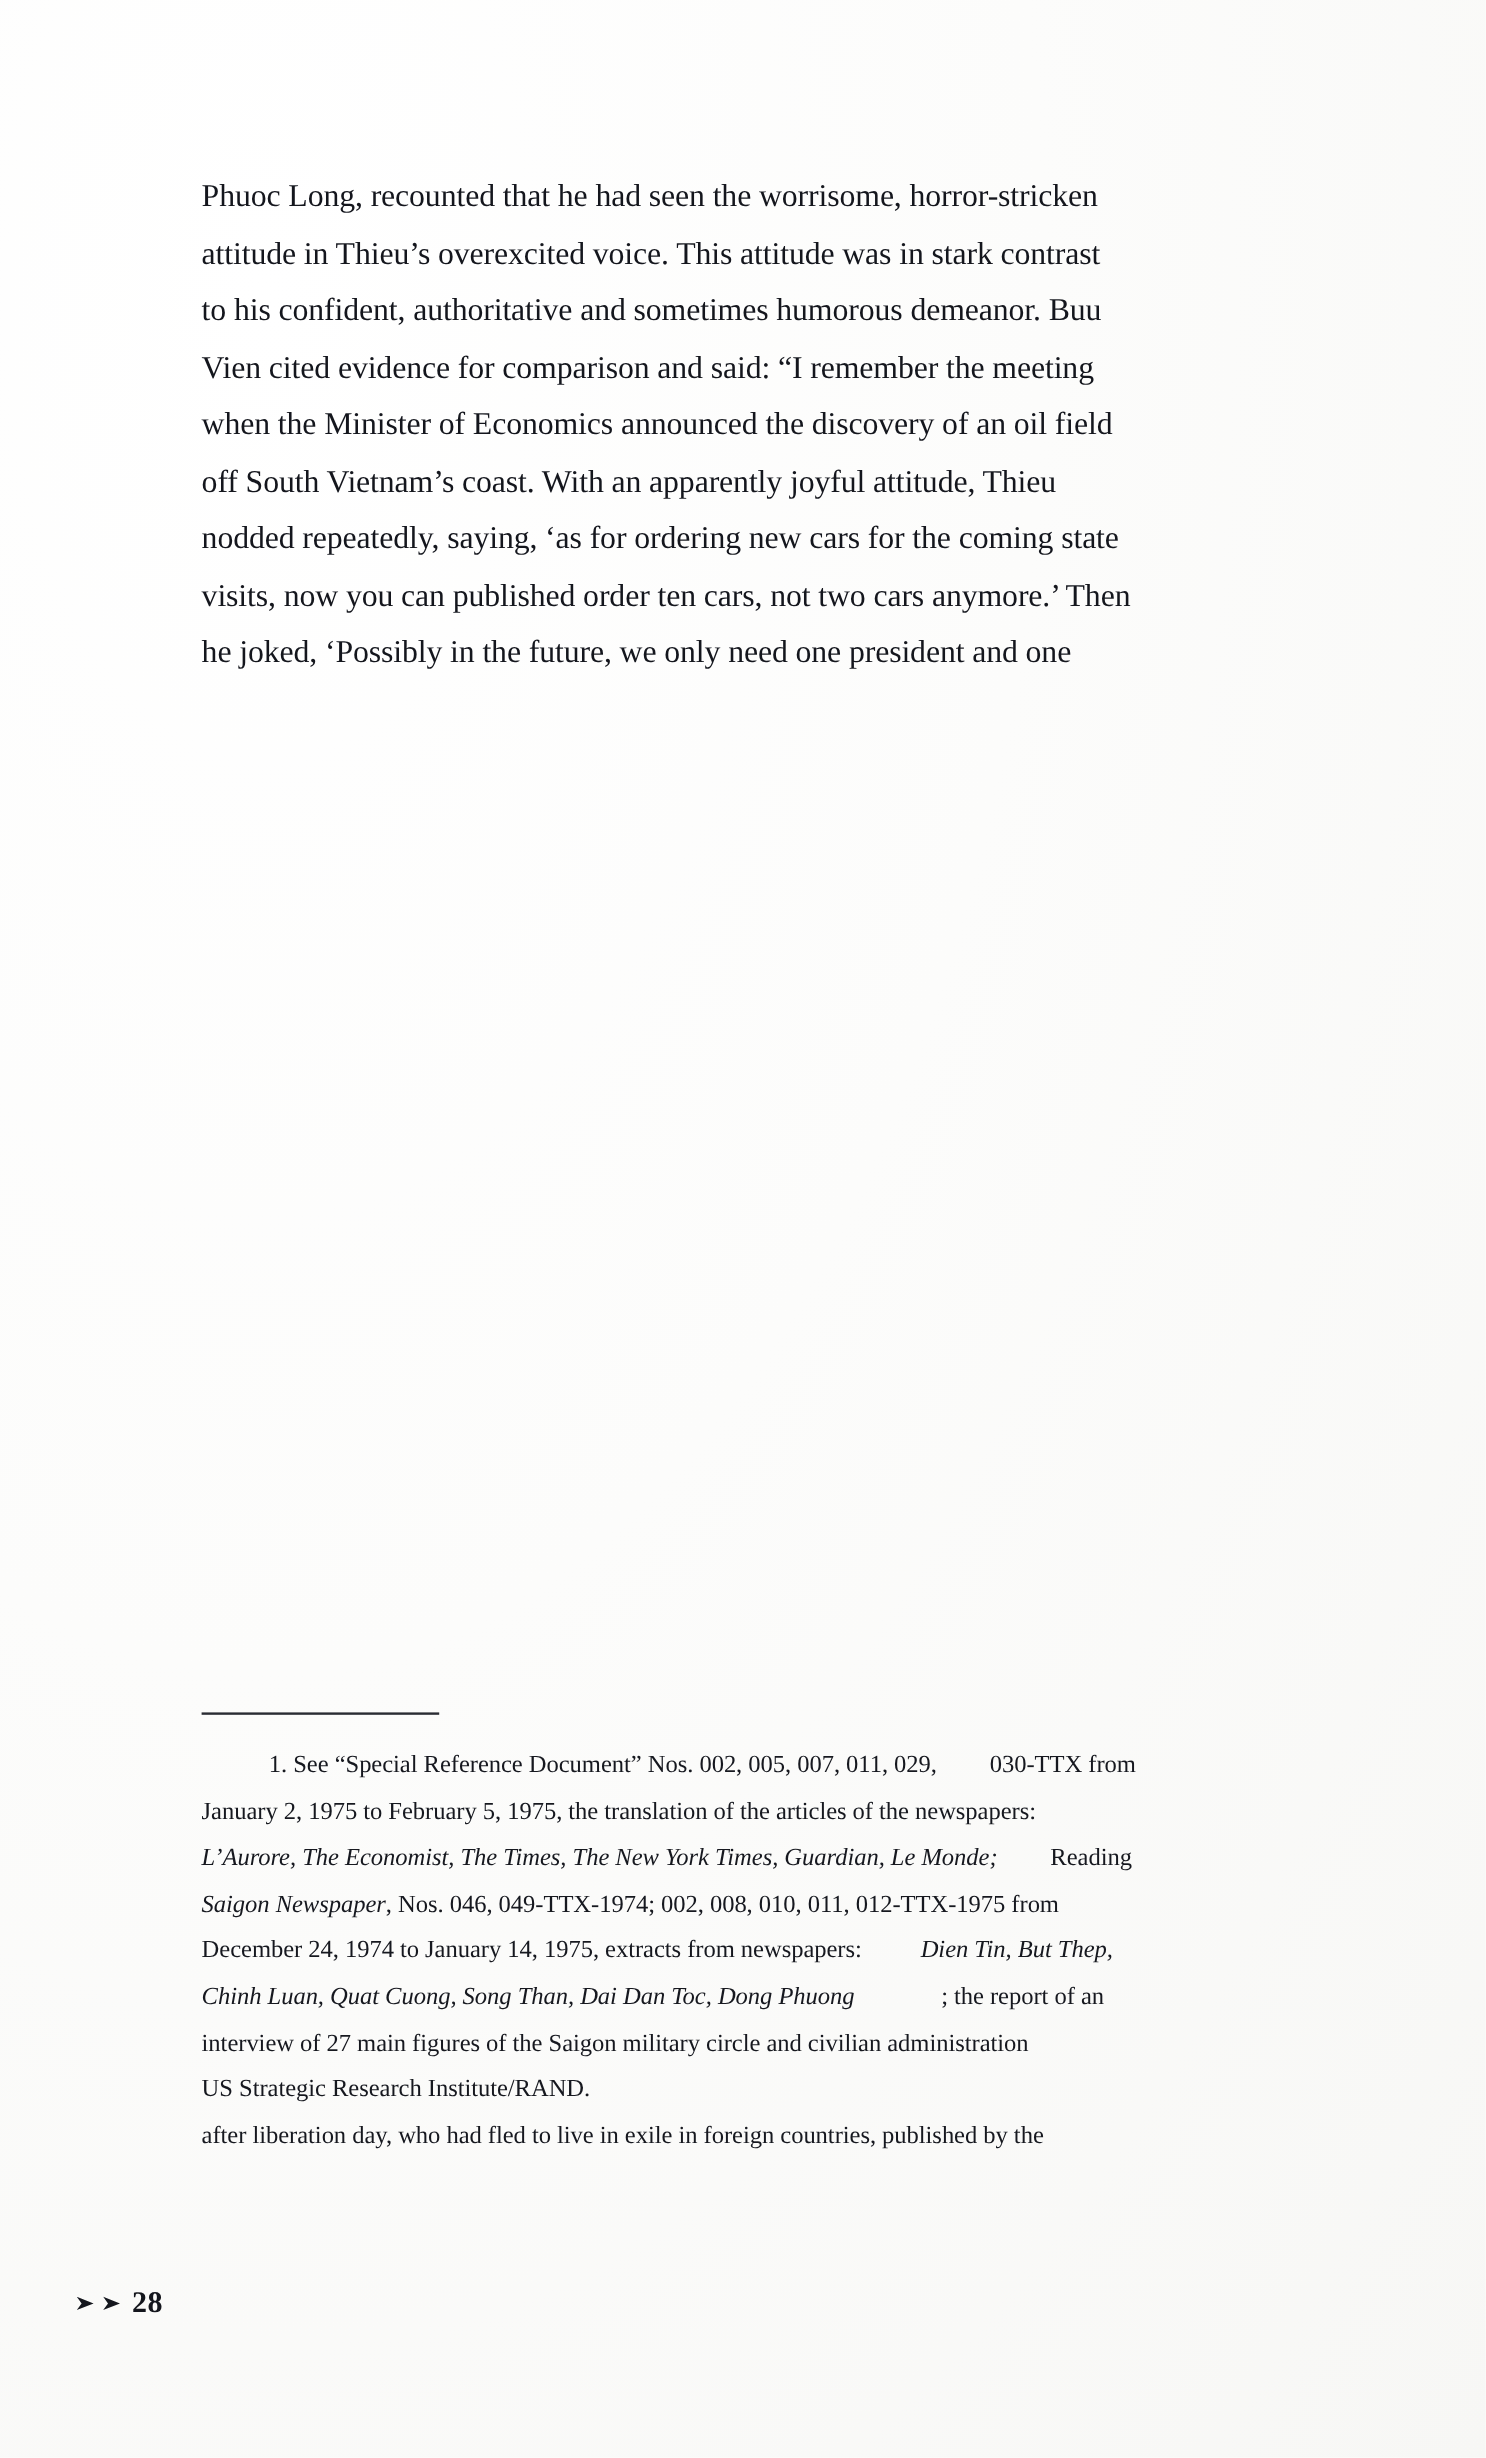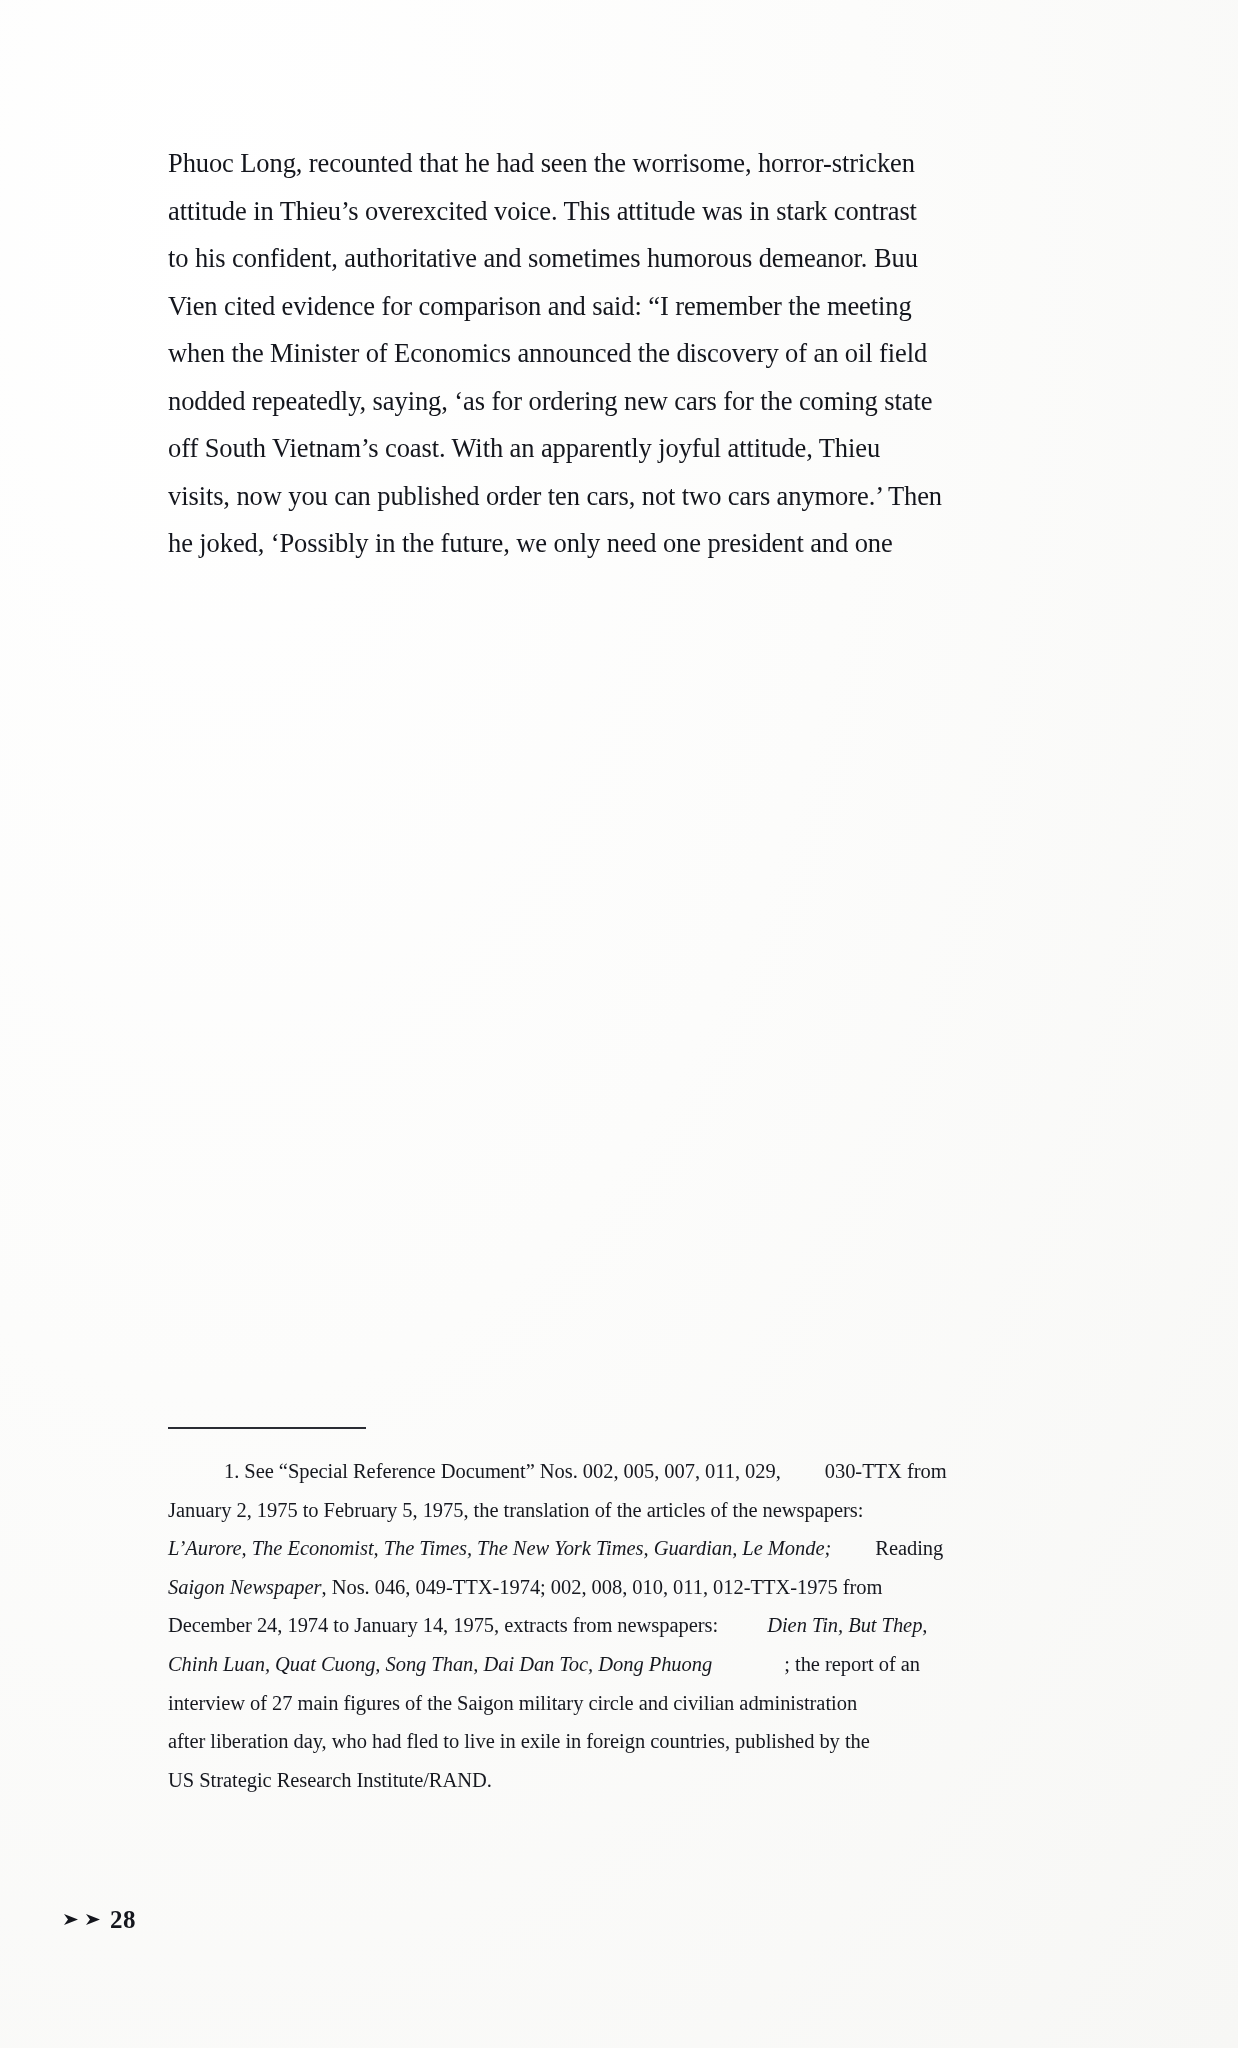--- a/index.html
+++ b/index.html
@@ -146,25 +146,25 @@
 
     <div class="body-line just">
       <span>Vien cited evidence for comparison and said: “I remember the meeting</span>
     </div>
 
     <div class="body-line just">
       <span>when the Minister of Economics announced the discovery of an oil field</span>
     </div>
 
     <div class="body-line just">
+      <span>off South Vietnam’s coast. With an apparently joyful attitude, Thieu</span>
+    </div>
+
+    <div class="body-line just">
       <span>nodded repeatedly, saying, ‘as for ordering new cars for the coming state</span>
-    </div>
-
-    <div class="body-line just">
-      <span>off South Vietnam’s coast. With an apparently joyful attitude, Thieu</span>
     </div>
 
     <div class="body-line just">
       <span>visits, now you can published order ten cars, not two cars anymore.’ Then</span>
     </div>
 
     <div class="body-line just">
       <span>he joked, ‘Possibly in the future, we only need one president and one</span>
     </div>
 
@@ -200,26 +200,26 @@
 
     <div class="fn-line fn-just">
       <span class="ital">Chinh Luan, Quat Cuong, Song Than, Dai Dan Toc, Dong Phuong</span>
       <span>; the report of an</span>
     </div>
 
     <div class="fn-line fn-just">
       <span>interview of 27 main figures of the Saigon military circle and civilian administration</span>
     </div>
 
-    <div class="fn-line fn-just">
-      <span>after liberation day, who had fled to live in exile in foreign countries, published by the</span>
-    </div>
-
     <div class="fn-line">
       <span>US Strategic Research Institute/RAND.</span>
+    </div>
+
+    <div class="fn-line fn-just">
+      <span>after liberation day, who had fled to live in exile in foreign countries, published by the</span>
     </div>
 
   </div>
 
 </div>
 
 <div class="folio">
   <span class="chev">
     <svg width="20" height="18" viewBox="0 0 20 18" aria-hidden="true">
       <path d="M2 3 L16 8.6 L2 14 L6 8.6 Z" fill="#14161d"></path>

